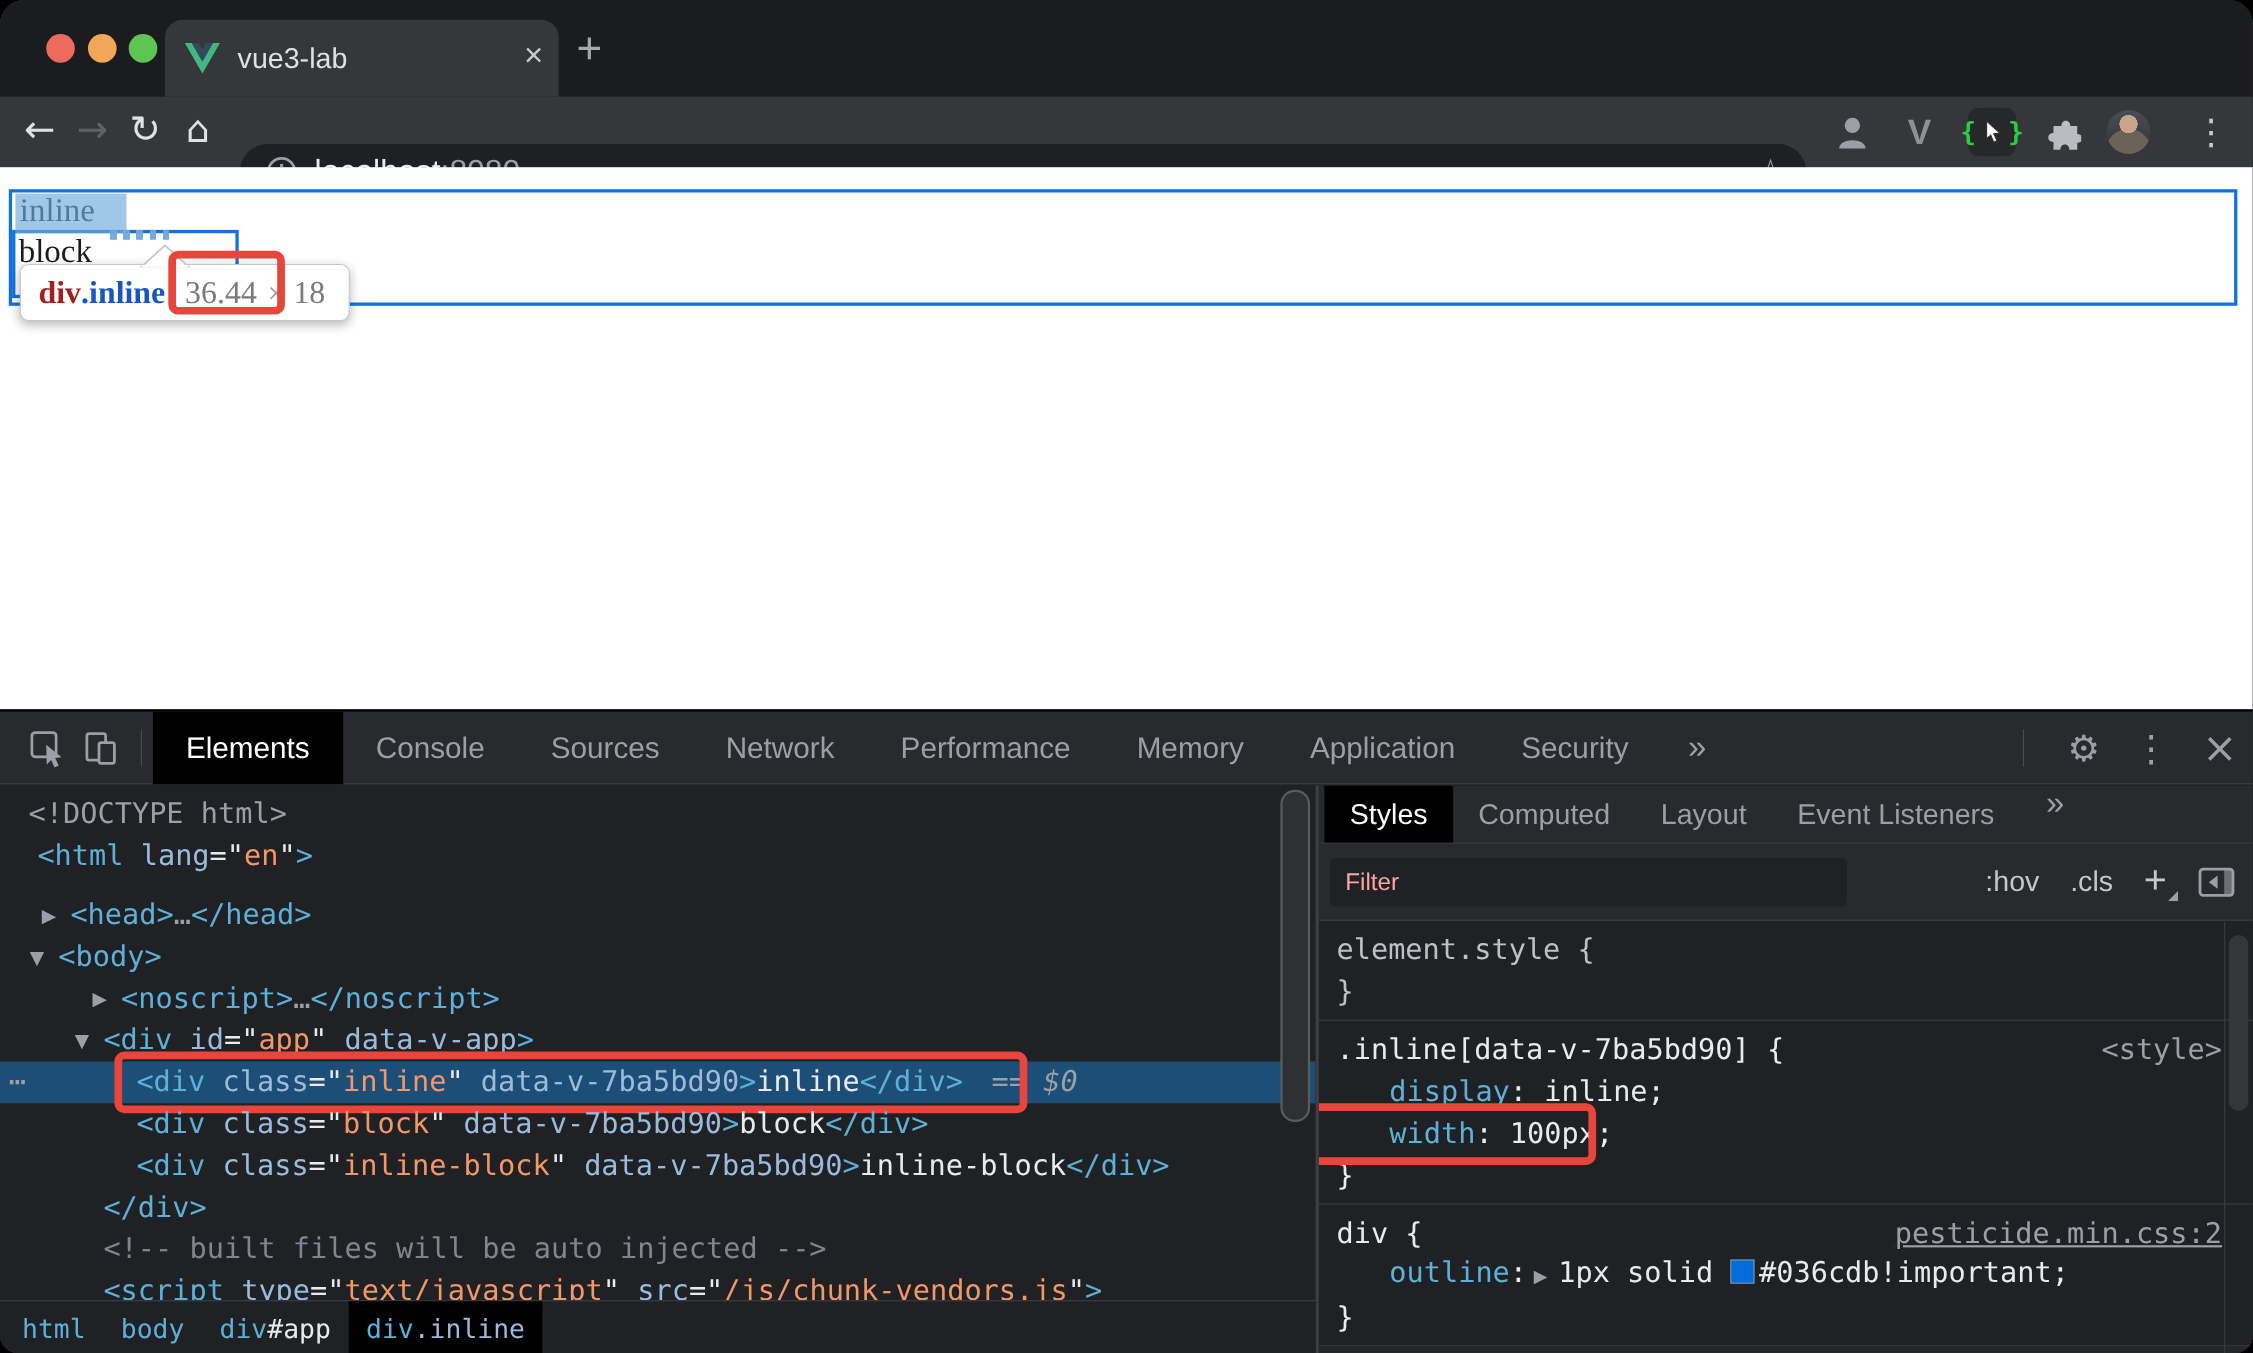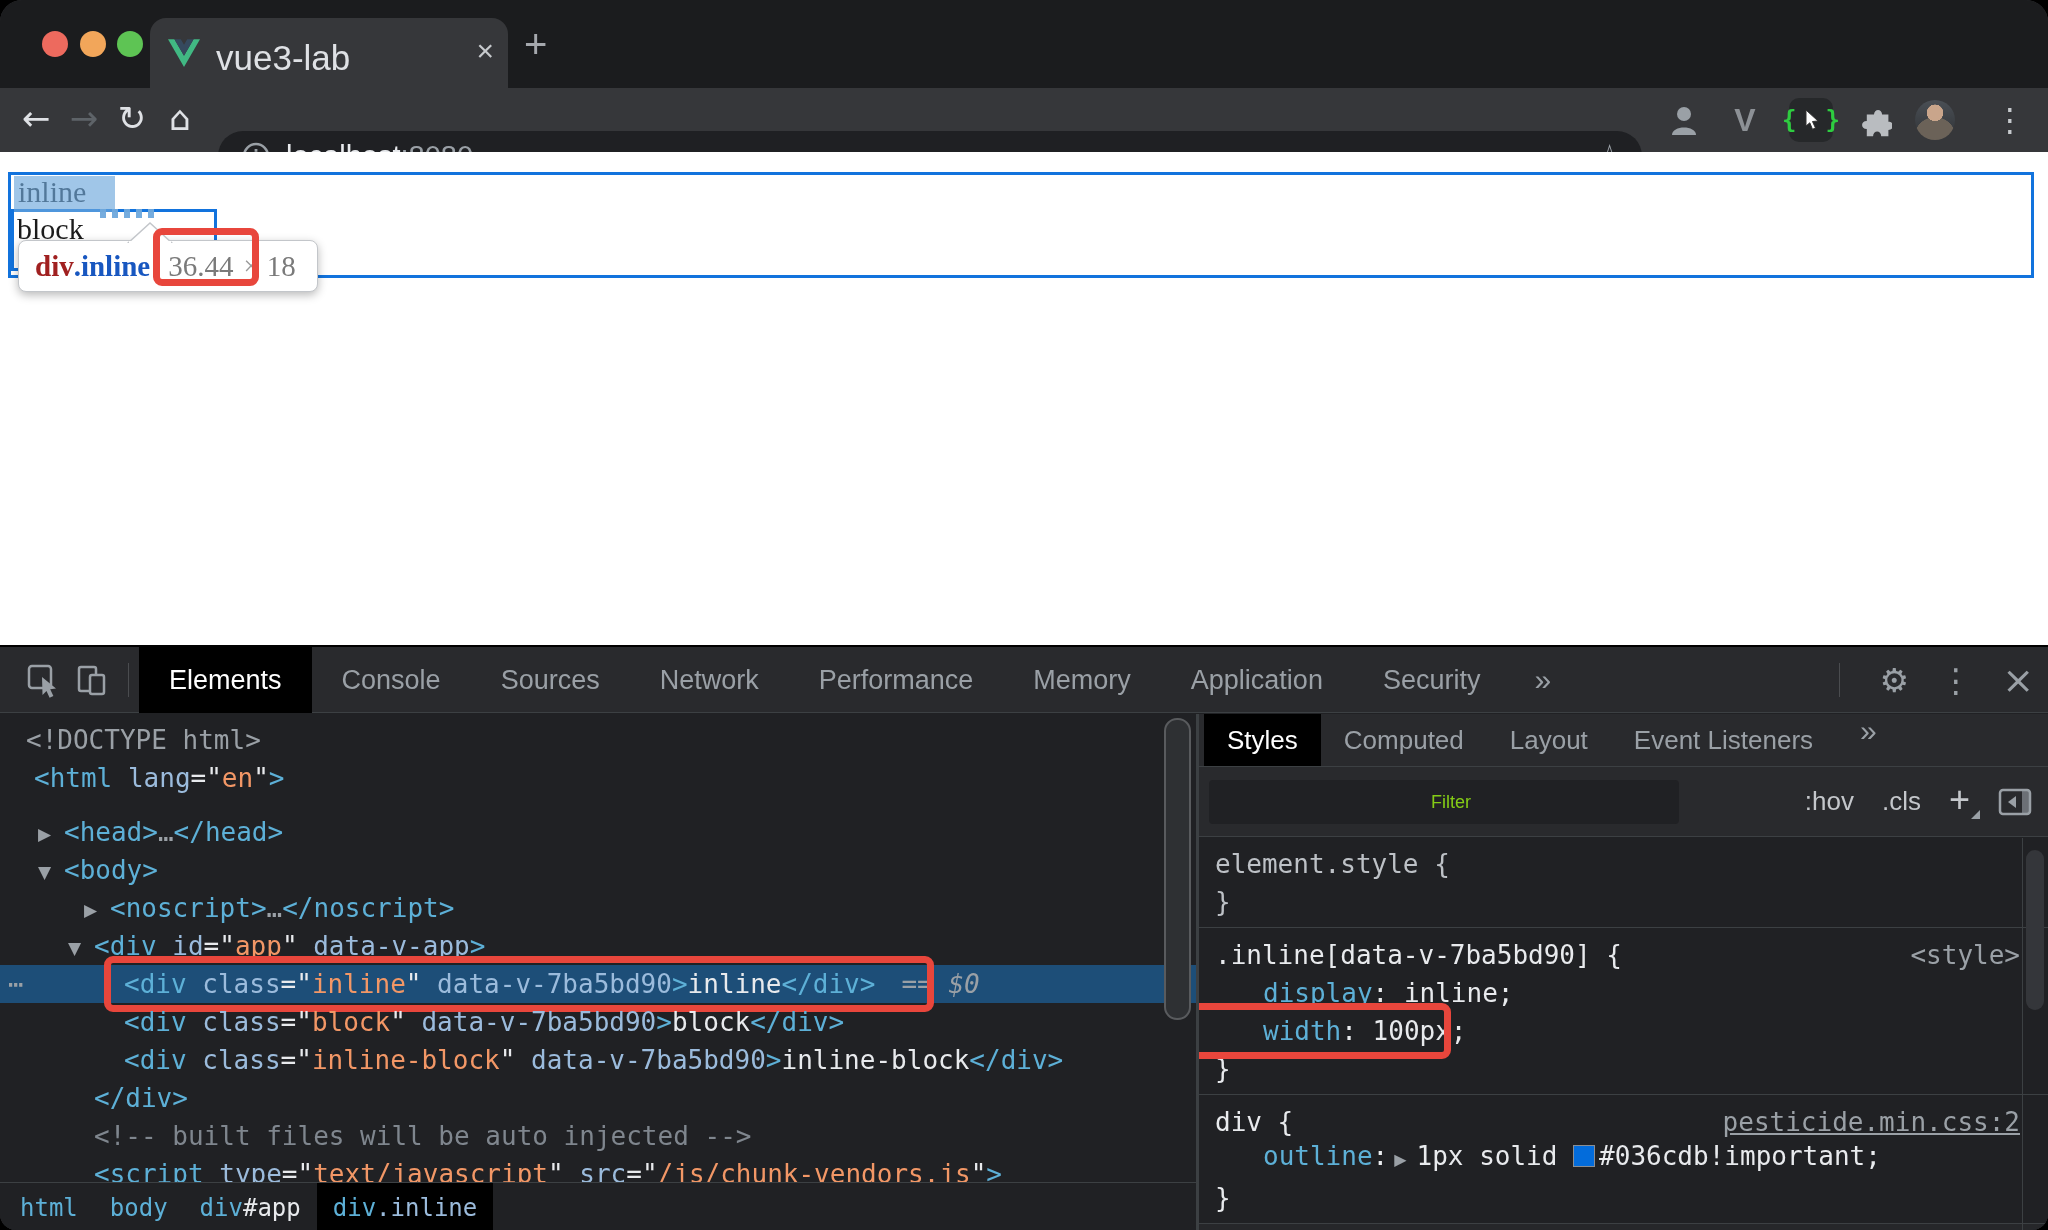--- a/index.html
+++ b/index.html
@@ -8,21 +8,21 @@
   }
   *{margin:0;padding:0;box-sizing:border-box;}
   html,body{width:2048px;height:1230px;background:#000;font-family:"Liberation Sans",sans-serif;}
   .frame{position:absolute;inset:0;border-radius:22px 22px 16px 16px;overflow:hidden;background:#36373a;}
 
   
   .tabstrip{position:absolute;left:0;top:0;width:2048px;height:88px;background:#1b1c1e;}
   .light{position:absolute;top:31px;width:26px;height:26px;border-radius:50%;}
   .tab{position:absolute;left:150px;top:18px;width:358px;height:70px;background:#36373a;border-radius:16px 16px 0 0;}
   .tab .fav{position:absolute;left:18px;top:19px;width:32px;height:32px;}
-  .tab .ttl{position:absolute;left:66px;top:20px;font-size:35px;color:#dfe1e5;}
+  .tab .ttl{position:absolute;left:66px;top:20px;font-size:26px;color:#dfe1e5;}
   .tab .cls{position:absolute;right:14px;top:16px;font-size:30px;color:#c7cacd;cursor:default;}
   .newtab{position:absolute;left:524px;top:22px;font-size:40px;color:#a5a8ad;}
   .toolbar{position:absolute;left:0;top:88px;width:2048px;height:64px;background:#36373a;}
   .navbtn{position:absolute;top:6px;width:48px;height:48px;text-align:center;line-height:48px;font-size:34px;color:#dfe1e5;font-family:"DejaVu Sans",sans-serif;}
   .navbtn.dim{color:#5e6368;}
   .urlpill{position:absolute;left:218px;top:7px;width:1424px;height:50px;border-radius:25px;background:#1f2023;margin-top:36px;}
   .urlpill .host{position:absolute;left:68px;top:9px;font-size:29px;color:#e8eaed;}
   .urlpill .host .port{color:#9aa0a6;}
   .urlpill .star{position:absolute;right:18px;top:6px;font-size:32px;color:#9aa0a6;font-family:"DejaVu Sans",sans-serif;}
   .ext{position:absolute;top:10px;width:44px;height:44px;display:flex;align-items:center;justify-content:center;}
@@ -84,21 +84,21 @@
   .crumbs{position:absolute;left:0;top:535px;width:1196px;height:50px;background:#202124;border-top:1px solid #3c4043;
     display:flex;align-items:stretch;padding-left:4px;font-family:"DejaVu Sans Mono",monospace;font-size:24px;}
   .crumb{padding:0 16px;line-height:50px;white-space:pre;}
   .crumb.active{background:#000;}
 
   .styles-panel{position:absolute;left:1199px;top:67px;width:849px;height:518px;background:#202124;overflow:hidden;}
   .s-tabs{height:53px;background:#292a2d;border-bottom:1px solid #3c4043;display:flex;align-items:stretch;padding-left:5px;}
   .s-tab{line-height:53px;padding:0 23px;font-size:26px;color:#9aa0a6;}
   .s-tab.active{background:#000;color:#fff;}
   .s-filter{height:70px;background:#292a2d;border-bottom:1px solid #3c4043;display:flex;align-items:center;padding:0 16px 0 10px;}
-  .f-input{width:470px;height:44px;background:#202124;border-radius:4px;color:#84cc16;font-size:18px;line-height:44px;padding-left:14px;text-align:center;}
+  .f-input{width:470px;height:44px;background:#202124;border-radius:4px;color:#fca5a5;font-size:22px;line-height:44px;padding-left:14px;}
   .f-right{margin-left:auto;display:flex;align-items:center;gap:28px;color:#c4c7cb;font-size:26px;}
   .f-plus{font-size:36px;position:relative;top:-2px;}
   .f-plus::after{content:"";position:absolute;right:-10px;bottom:2px;border-left:9px solid rgba(0,0,0,0);border-bottom:9px solid #9aa0a6;}
   .s-content{font-family:"DejaVu Sans Mono",monospace;font-size:26px;color:var(--ctext);}
   .s-section{padding:8px 0 6px 16px;border-bottom:1px solid #3c4043;}
   .s-line{display:flex;height:38px;line-height:38px;white-space:pre;padding-right:28px;align-items:flex-end;}
   .s-line .lnk{margin-left:auto;color:#9aa0a6;}
   .lnk.u{text-decoration:underline;}
   .s-prop{padding-left:48px;position:relative;}
   .p-name{color:var(--tag);}
@@ -218,21 +218,21 @@
         <span class="more">⋮</span>
         <span class="xclose">×</span>
       </div>
     </div>
 
     <div class="dom-panel">
       <div class="dom-rows" id="domTree">
           <div class="dom-row" style="padding-left: 26px;"><span class="sg-g">&lt;!DOCTYPE html&gt;</span></div>
           <div class="dom-row" style="padding-left: 34px;"><span class="sg-t">&lt;html </span><span class="sg-a">lang</span><span class="sg-p">="</span><span class="sg-v">en</span><span class="sg-p">"</span><span class="sg-t">&gt;</span></div>
           <div class="dom-row" style="padding-left: 38px; margin-top: 16px;"><span class="arrow">▶</span><span class="sg-t">&lt;head&gt;</span><span class="sg-g">…</span><span class="sg-t">&lt;/head&gt;</span></div>
-          <div class="dom-row" style="padding-left: 38px;"><span class="arrow">▼</span><span class="sg-t">&lt;body&gt;</span></div>
+          <div class="dom-row" style="padding-left: 27px;"><span class="arrow">▼</span><span class="sg-t">&lt;body&gt;</span></div>
           <div class="dom-row" style="padding-left: 68px; margin-left: 16px;"><span class="arrow">▶</span><span class="sg-t">&lt;noscript&gt;</span><span class="sg-g">…</span><span class="sg-t">&lt;/noscript&gt;</span></div>
           <div class="dom-row" style="padding-left: 68px;"><span class="arrow">▼</span><span class="sg-t">&lt;div </span><span class="sg-a">id</span><span class="sg-p">="</span><span class="sg-v">app</span><span class="sg-p">" </span><span class="sg-a">data-v-app</span><span class="sg-t">&gt;</span></div>
           <div class="dom-row sel" style="padding-left: 124px;"><span class="gutter">⋯</span><span class="sg-t">&lt;div </span><span class="sg-a">class</span><span class="sg-p">="</span><span class="sg-v">inline</span><span class="sg-p">" </span><span class="sg-a">data-v-7ba5bd90</span><span class="sg-t">&gt;</span><span class="sg-w">inline</span><span class="sg-t">&lt;/div&gt;</span><span class="hint"><span>== </span><i>$0</i></span><span class="redbox row-red"></span></div>
           <div class="dom-row" style="padding-left: 124px;"><span class="sg-t">&lt;div </span><span class="sg-a">class</span><span class="sg-p">="</span><span class="sg-v">block</span><span class="sg-p">" </span><span class="sg-a">data-v-7ba5bd90</span><span class="sg-t">&gt;</span><span class="sg-w">block</span><span class="sg-t">&lt;/div&gt;</span></div>
           <div class="dom-row" style="padding-left: 124px;"><span class="sg-t">&lt;div </span><span class="sg-a">class</span><span class="sg-p">="</span><span class="sg-v">inline-block</span><span class="sg-p">" </span><span class="sg-a">data-v-7ba5bd90</span><span class="sg-t">&gt;</span><span class="sg-w">inline-block</span><span class="sg-t">&lt;/div&gt;</span></div>
           <div class="dom-row" style="padding-left: 94px;"><span class="sg-t">&lt;/div&gt;</span></div>
           <div class="dom-row" style="padding-left: 94px;"><span class="sg-c">&lt;!-- built files will be auto injected --&gt;</span></div>
           <div class="dom-row" style="padding-left: 94px;"><span class="sg-t">&lt;script </span><span class="sg-a">type</span><span class="sg-p">="</span><span class="sg-v">text/javascript</span><span class="sg-p">" </span><span class="sg-a">src</span><span class="sg-p">="</span><span class="sg-v">/js/chunk-vendors.js</span><span class="sg-p">"</span><span class="sg-t">&gt;</span></div>
         </div>
       <div class="escroll"></div>

